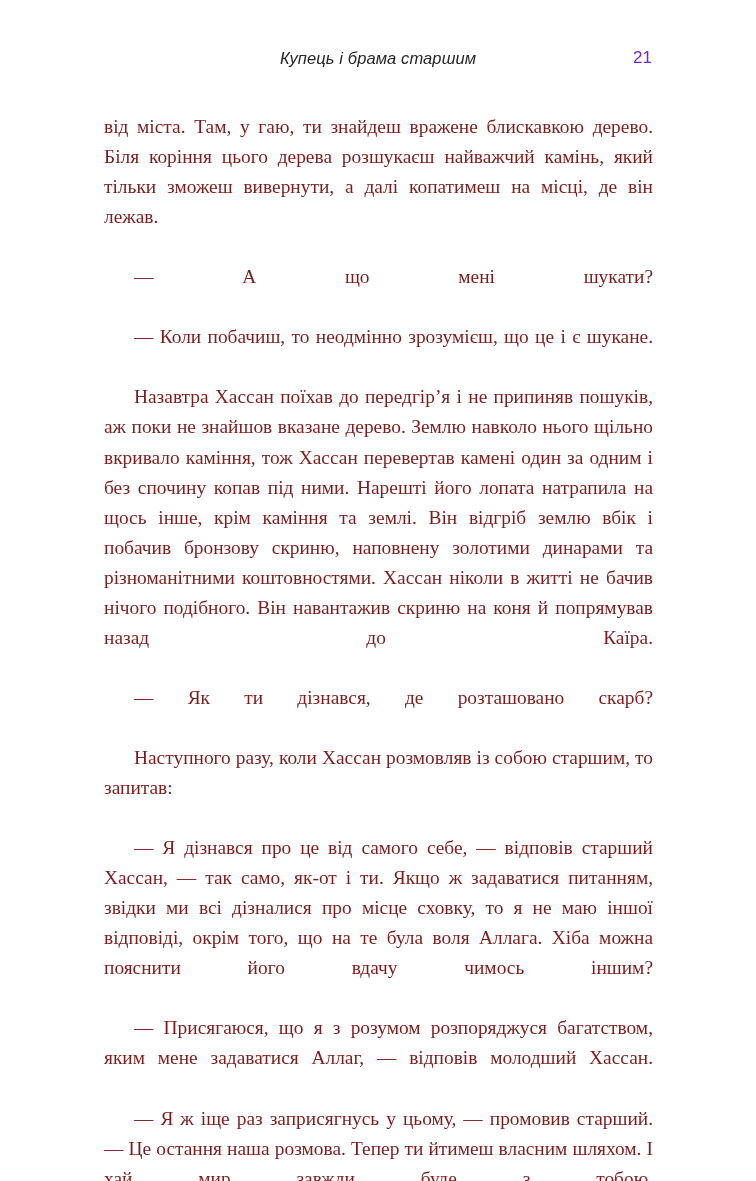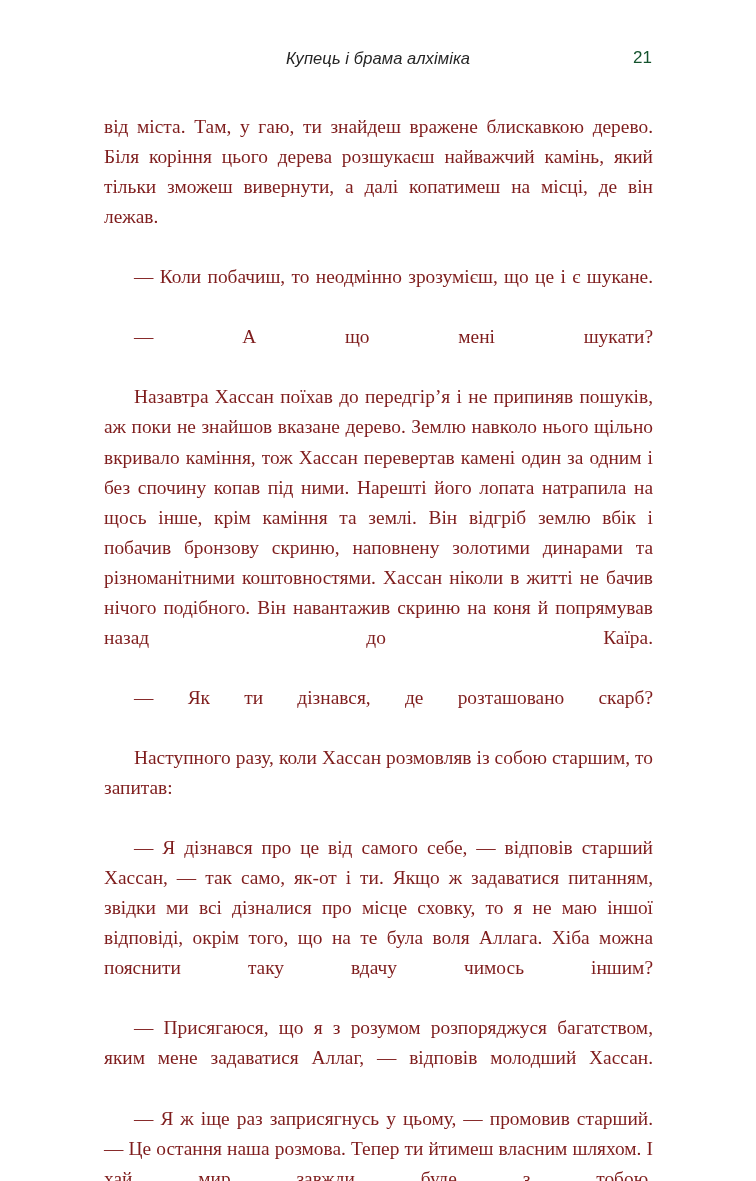--- a/index.html
+++ b/index.html
@@ -44,21 +44,21 @@
   }
 
   .running-head-folio {
     position: absolute;
     right: 0;
     top: 0;
     font-family: "Liberation Sans", "DejaVu Sans", sans-serif;
     font-style: normal;
     font-size: 17px;
     line-height: 24px;
-    color: #14532d;
+    color: #6d28d9;
     text-align: right;
   }
 
   
   .text-block {
     position: absolute;
     left: 104px;
     top: 112px;
     width: 549px;
   }
@@ -87,30 +87,30 @@
     display: inline-block;
     width: 100%;
   }
 </style>
 </head>
 <body>
 
 <div class="page">
 
   <div class="running-head">
-    <div class="running-head-title">Купець і брама алхіміка</div>
+    <div class="running-head-title">Купець і брама старшим</div>
     <div class="running-head-folio">21</div>
   </div>
 
   <div class="text-block">
     <p class="para">від міста. Там, у гаю, ти знайдеш вражене блискавкою дерево. Біля коріння цього дерева розшукаєш найважчий камінь, який тільки зможеш вивернути, а далі копатимеш на місці, де він лежав.</p>
+    <p class="para indent">— А що мені шукати?</p>
     <p class="para indent">— Коли побачиш, то неодмінно зрозумієш, що це і є шукане.</p>
-    <p class="para indent">— А що мені шукати?</p>
     <p class="para indent">Назавтра Хассан поїхав до передгір’я і не припиняв пошуків, аж поки не знайшов вказане дерево. Землю навколо нього щільно вкривало каміння, тож Хассан перевертав камені один за одним і без спочину копав під ними. Нарешті його лопата натрапила на щось інше, крім каміння та землі. Він відгріб землю вбік і побачив бронзову скриню, наповнену золотими динарами та різноманітними коштовностями. Хассан ніколи в житті не бачив нічого подібного. Він навантажив скриню на коня й попрямував назад до Каїра.</p>
     <p class="para indent">— Як ти дізнався, де розташовано скарб?</p>
     <p class="para indent">Наступного разу, коли Хассан розмовляв із собою старшим, то запитав:</p>
-    <p class="para indent">— Я дізнався про це від самого себе, — відповів старший Хассан, — так само, як-от і ти. Якщо ж задаватися питанням, звідки ми всі дізналися про місце сховку, то я не маю іншої відповіді, окрім того, що на те була воля Аллага. Хіба можна пояснити таку вдачу чимось іншим?</p>
+    <p class="para indent">— Я дізнався про це від самого себе, — відповів старший Хассан, — так само, як-от і ти. Якщо ж задаватися питанням, звідки ми всі дізналися про місце сховку, то я не маю іншої відповіді, окрім того, що на те була воля Аллага. Хіба можна пояснити його вдачу чимось іншим?</p>
     <p class="para indent">— Присягаюся, що я з розумом розпоряджуся багатством, яким мене задаватися Аллаг, — відповів молодший Хассан.</p>
     <p class="para indent">— Я ж іще раз заприсягнусь у цьому, — промовив старший. — Це остання наша розмова. Тепер ти йтимеш власним шляхом. І хай мир завжди буде з тобою.</p>
 
   </div>
 
 </div>
 
 </body></html>

